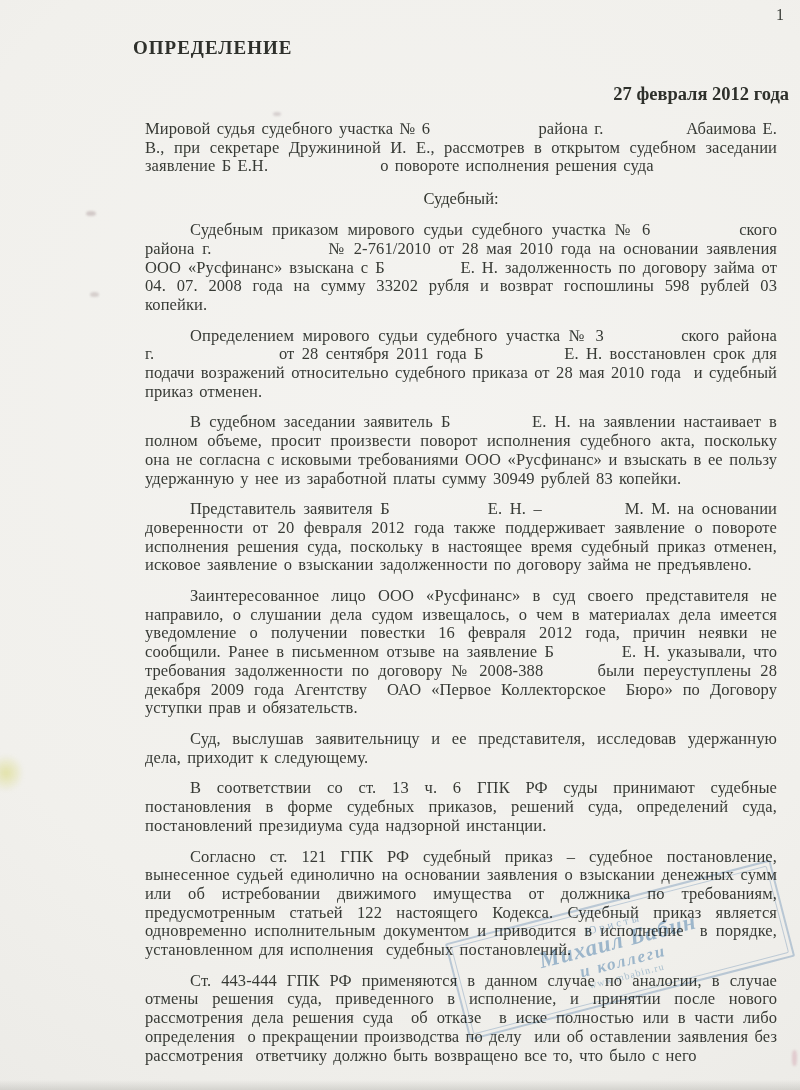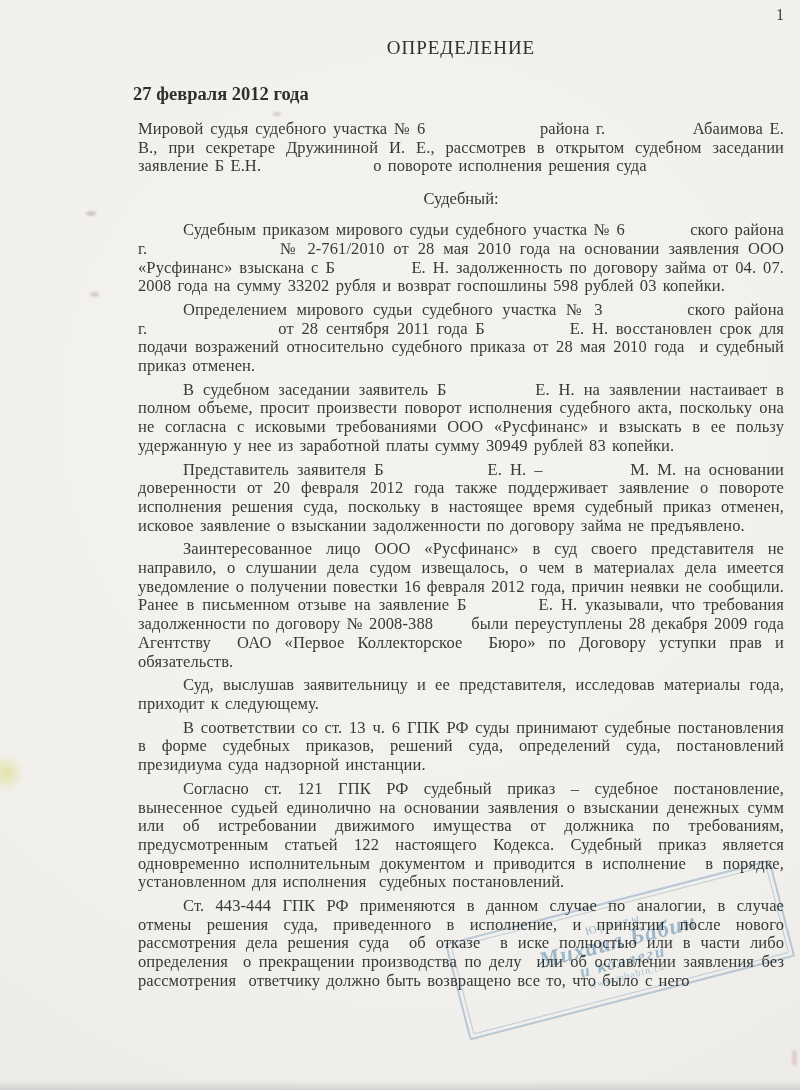--- a/index.html
+++ b/index.html
@@ -28,29 +28,29 @@
     background:linear-gradient(180deg, rgba(120,120,114,0) 0%, rgba(120,120,114,.22) 100%);}
 
   .page-number{
     position:absolute;top:6px;left:776px;
     font-size:16px;color:#3a3d38;
   }
   .content{
     position:absolute;left:133px;top:0;width:656px;z-index:1;
   }
   .doc-title{
-    margin:37px 0 0;text-align:center;
-    font-size:19px;font-weight:normal;letter-spacing:1px;color:#2e302b;
+    margin:37px 0 0;text-align:left;
+    font-size:19px;font-weight:bold;letter-spacing:1px;color:#2e302b;
   }
   .doc-date{
-    margin:25px 0 0;text-align:left;
+    margin:25px 0 0;text-align:right;
     font-size:18.5px;font-weight:bold;color:#2e302b;
   }
   p.body{
-    margin:5px;font-size:16.5px;line-height:18.7px;
+    margin:12px;font-size:16.5px;line-height:18.7px;
     text-align:justify;word-spacing:2px;letter-spacing:.1px;
     white-space:pre-wrap;
   }
   p.intro{margin-top:15px;}
   p.indent{text-indent:45px;}
   .ustanovil{
     margin:13px 0 12px;text-align:center;
     font-size:16.5px;color:#33362f;
   }
 
@@ -95,21 +95,21 @@
 
     <p class="body intro">Мировой судья судебного участка № 6&nbsp;&nbsp;&nbsp;&nbsp;&nbsp;&nbsp;&nbsp;&nbsp;&nbsp;&nbsp;&nbsp;&nbsp;&nbsp;&nbsp;&nbsp;&nbsp; района г.&nbsp;&nbsp;&nbsp;&nbsp;&nbsp;&nbsp;&nbsp;&nbsp;&nbsp;&nbsp;&nbsp;&nbsp; Абаимова Е. В., при секретаре Дружининой И. Е., рассмотрев в открытом судебном заседании заявление Б Е.Н.&nbsp;&nbsp;&nbsp;&nbsp;&nbsp;&nbsp;&nbsp;&nbsp;&nbsp;&nbsp;&nbsp;&nbsp;&nbsp;&nbsp;&nbsp;&nbsp;&nbsp; о повороте исполнения решения суда</p>
 
     <div class="ustanovil">Судебный:</div>
 
     <p class="body indent">Судебным приказом мирового судьи судебного участка № 6&nbsp;&nbsp;&nbsp;&nbsp;&nbsp;&nbsp;&nbsp;&nbsp;&nbsp; ского района г.&nbsp;&nbsp;&nbsp;&nbsp;&nbsp;&nbsp;&nbsp;&nbsp;&nbsp;&nbsp;&nbsp;&nbsp;&nbsp;&nbsp; № 2-761/2010 от 28 мая 2010 года на основании заявления ООО «Русфинанс» взыскана с Б&nbsp;&nbsp;&nbsp;&nbsp;&nbsp;&nbsp;&nbsp;&nbsp;&nbsp;&nbsp; Е. Н. задолженность по договору займа от 04. 07. 2008 года на сумму 33202 рубля и возврат госпошлины 598 рублей 03 копейки.</p>
     <p class="body indent">Определением мирового судьи судебного участка № 3&nbsp;&nbsp;&nbsp;&nbsp;&nbsp;&nbsp;&nbsp;&nbsp; ского района г.&nbsp;&nbsp;&nbsp;&nbsp;&nbsp;&nbsp;&nbsp;&nbsp;&nbsp;&nbsp;&nbsp;&nbsp;&nbsp;&nbsp;&nbsp;&nbsp; от 28 сентября 2011 года Б&nbsp;&nbsp;&nbsp;&nbsp;&nbsp;&nbsp;&nbsp;&nbsp;&nbsp;&nbsp; Е. Н. восстановлен срок для подачи возражений относительно судебного приказа от 28 мая 2010 года&nbsp; и судебный приказ отменен.</p>
     <p class="body indent">В судебном заседании заявитель Б&nbsp;&nbsp;&nbsp;&nbsp;&nbsp;&nbsp;&nbsp;&nbsp;&nbsp; Е. Н. на заявлении настаивает в полном объеме, просит произвести поворот исполнения судебного акта, поскольку она не согласна с исковыми требованиями ООО «Русфинанс» и взыскать в ее пользу удержанную у нее из заработной платы сумму 30949 рублей 83 копейки.</p>
     <p class="body indent">Представитель заявителя Б&nbsp;&nbsp;&nbsp;&nbsp;&nbsp;&nbsp;&nbsp;&nbsp;&nbsp;&nbsp;&nbsp;&nbsp; Е. Н. –&nbsp;&nbsp;&nbsp;&nbsp;&nbsp;&nbsp;&nbsp;&nbsp;&nbsp;&nbsp; М. М. на основании доверенности от 20 февраля 2012 года также поддерживает заявление о повороте исполнения решения суда, поскольку в настоящее время судебный приказ отменен, исковое заявление о взыскании задолженности по договору займа не предъявлено.</p>
     <p class="body indent">Заинтересованное лицо ООО «Русфинанс» в суд своего представителя не направило, о слушании дела судом извещалось, о чем в материалах дела имеется уведомление о получении повестки 16 февраля 2012 года, причин неявки не сообщили. Ранее в письменном отзыве на заявление Б&nbsp;&nbsp;&nbsp;&nbsp;&nbsp;&nbsp;&nbsp;&nbsp; Е. Н. указывали, что требования задолженности по договору № 2008-388&nbsp;&nbsp;&nbsp;&nbsp;&nbsp; были переуступлены 28 декабря 2009 года Агентству&nbsp; ОАО «Первое Коллекторское&nbsp; Бюро» по Договору уступки прав и обязательств.</p>
-    <p class="body indent">Суд, выслушав заявительницу и ее представителя, исследовав материалы года, приходит к следующему.</p>
+    <p class="body indent">Суд, выслушав заявительницу и ее представителя, исследовав удержанную дела, приходит к следующему.</p>
     <p class="body indent">В соответствии со ст. 13 ч. 6 ГПК РФ суды принимают судебные постановления в форме судебных приказов, решений суда, определений суда, постановлений президиума суда надзорной инстанции.</p>
     <p class="body indent">Согласно ст. 121 ГПК РФ судебный приказ – судебное постановление, вынесенное судьей единолично на основании заявления о взыскании денежных сумм или об истребовании движимого имущества от должника по требованиям, предусмотренным статьей 122 настоящего Кодекса. Судебный приказ является одновременно исполнительным документом и приводится в исполнение&nbsp; в порядке, установленном для исполнения&nbsp; судебных постановлений.</p>
     <p class="body indent">Ст. 443-444 ГПК РФ применяются в данном случае по аналогии, в случае отмены решения суда, приведенного в исполнение, и принятии после нового рассмотрения дела решения суда&nbsp; об отказе&nbsp; в иске полностью или в части либо определения&nbsp; о прекращении производства по делу&nbsp; или об оставлении заявления без рассмотрения&nbsp; ответчику должно быть возвращено все то, что было с него</p>
   </div>
 
   <div class="stamp">
     <div class="wm-small">Юристы</div>
     <div class="wm-name">Михаил Бабин</div>
     <div class="wm-sub">и коллеги</div>
     <div class="wm-url">www.mbabin.ru</div>

